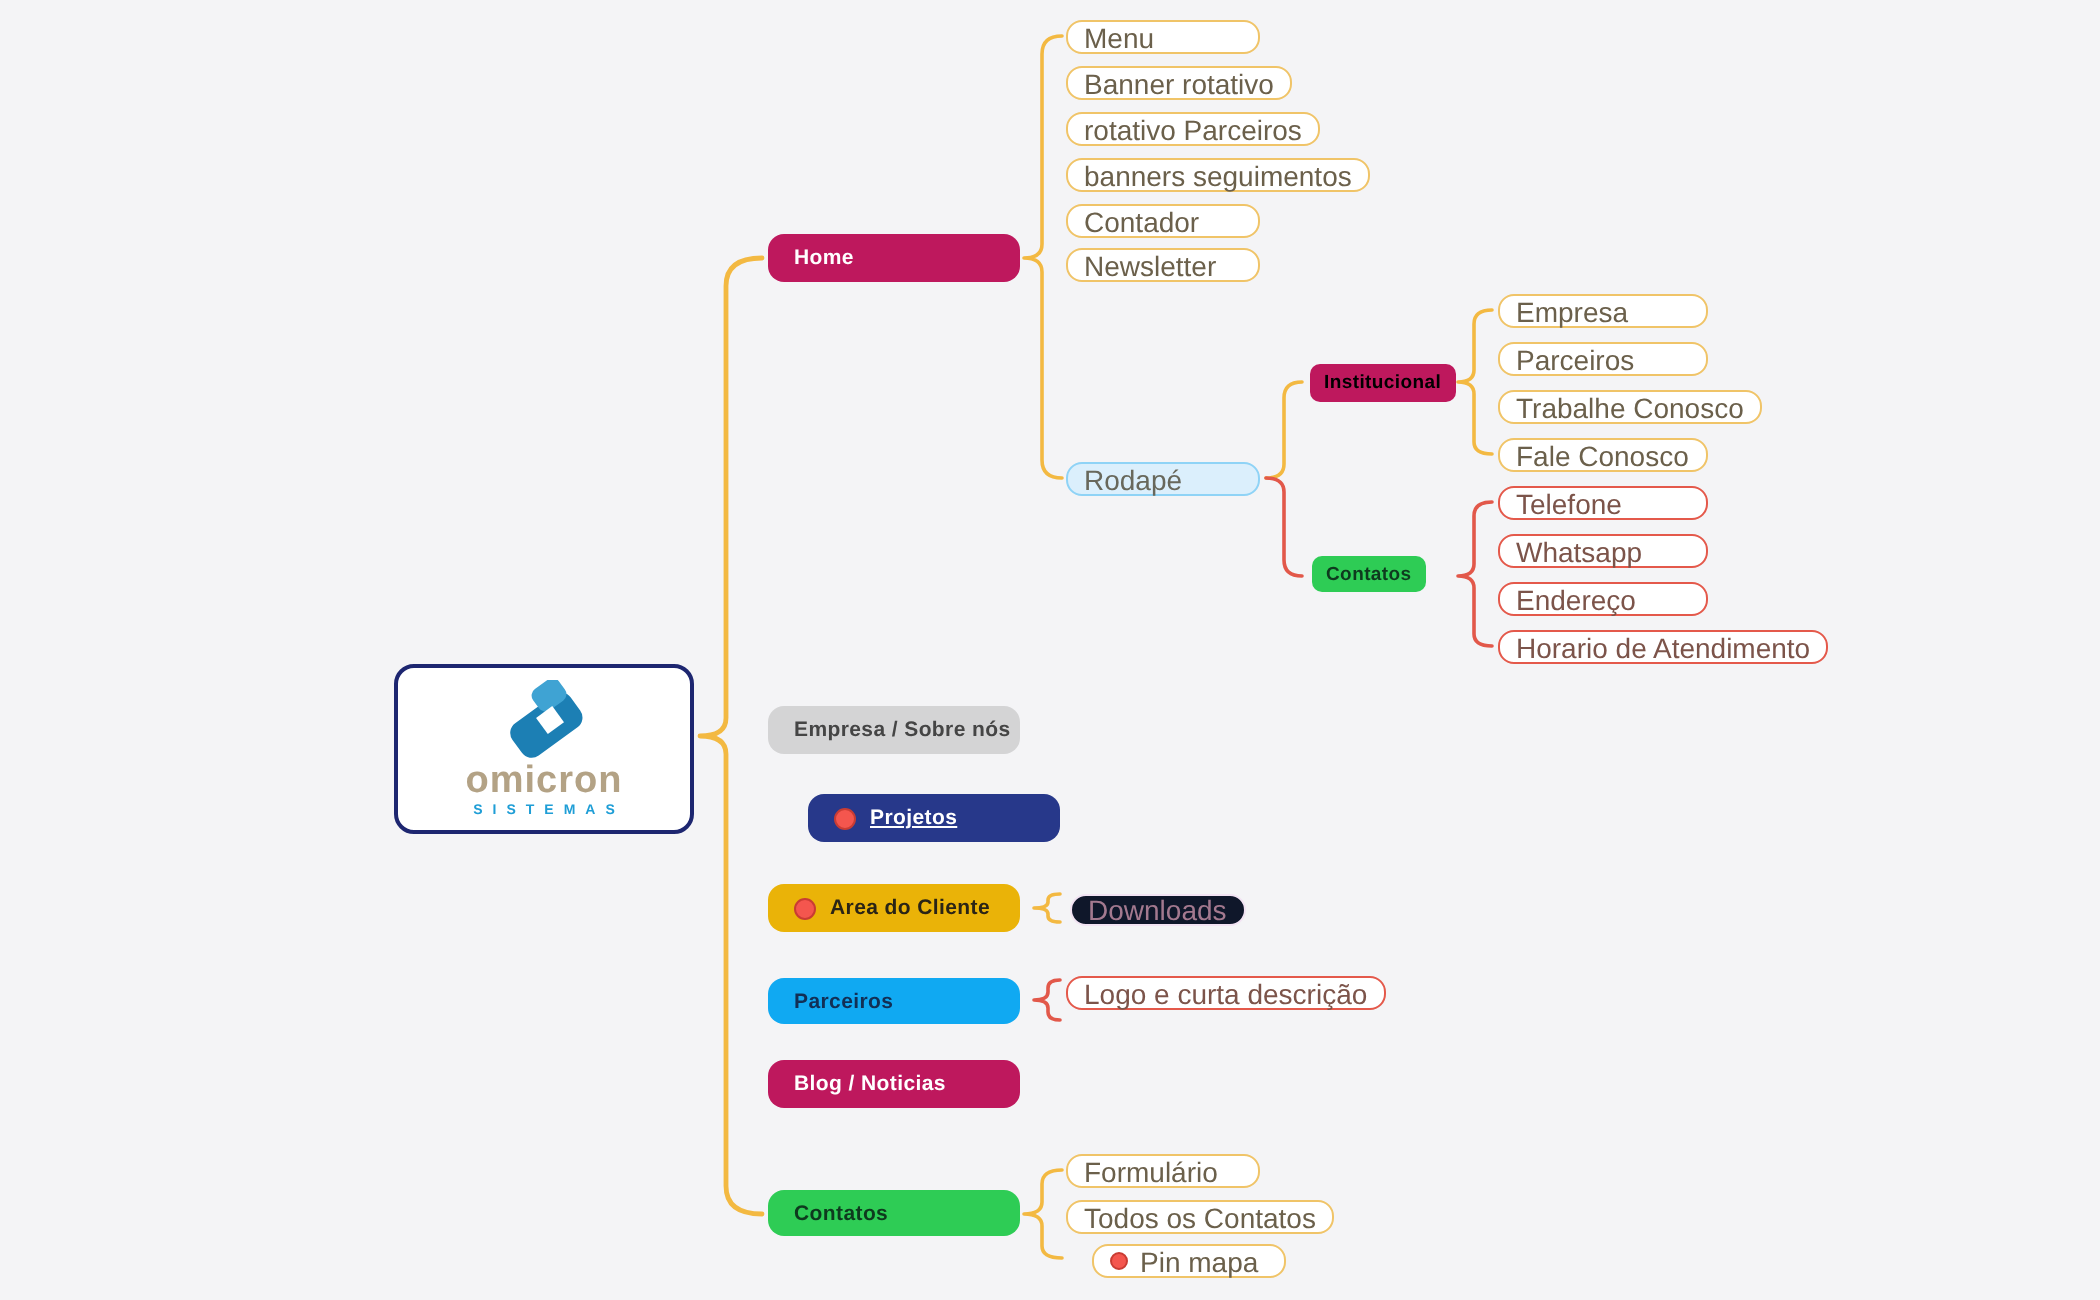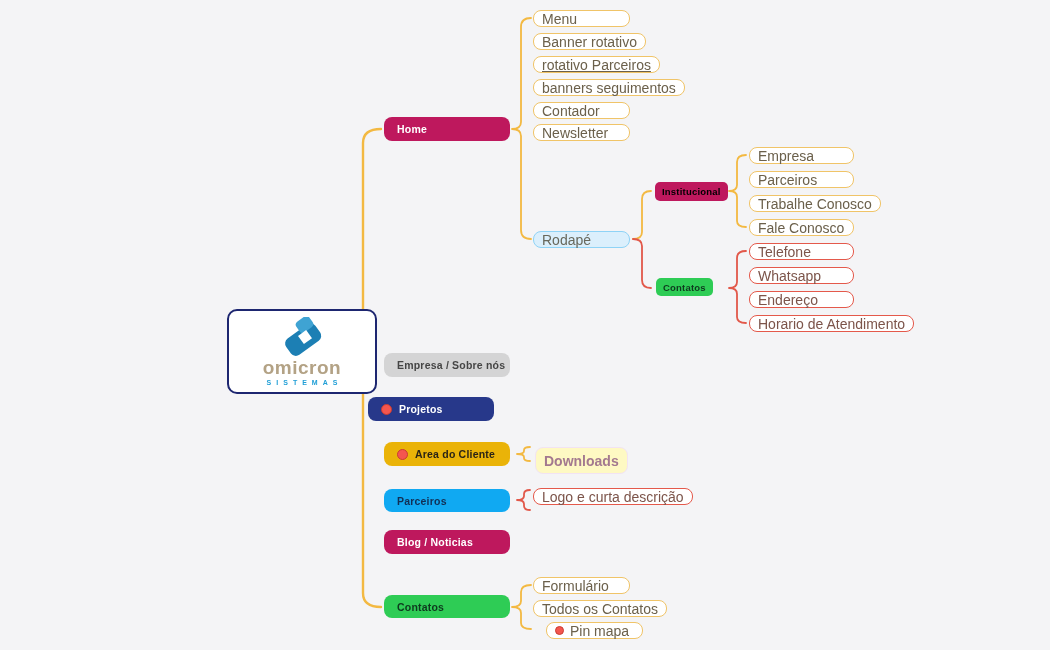--- a/index.html
+++ b/index.html
@@ -35,36 +35,35 @@
 
   
   .leaf{
     min-width:97px;height:17px;border-radius:8px;padding:0 8px;
     background:#ffffff;border:1.6px solid #f0c468;
     font-size:14px;color:#6b604b;font-weight:500;
   }
   .leaf.red{border-color:#e4594b;color:#7c544a;}
   .leaf.wide{min-width:105px;}
   .leaf.rodape{background:#dbeffc;border-color:#8fd3f6;color:#68685c;}
-  .leaf.downloads{background:#fef9c3;border-color:#f2e3f3;color:#a3798f;min-width:88px;height:27px;font-weight:bold;}
+  .leaf.downloads{background:#0f172a;border-color:#f2e3f3;color:#a3798f;min-width:88px;height:16px;}
 
   .dot{
     width:11px;height:11px;border-radius:50%;
     background:#f4564e;border:1.5px solid #c93c33;
     margin-right:7px;flex:0 0 auto;box-sizing:border-box;
   }
   .dot.small{width:9px;height:9px;margin-right:6px;}
 
   
   .logo-box{
-    position:absolute;left:197px;top:309px;width:150px;height:85px;
+    position:absolute;left:197px;top:332px;width:150px;height:85px;
     background:#ffffff;border:2.5px solid #1d2670;border-radius:10px;
     display:flex;flex-direction:column;align-items:center;justify-content:center;
     box-sizing:border-box;
-    margin-left:30px;
   }
   .logo-glyph{margin-bottom:-2px;}
   .logo-name{
     font-size:19px;font-weight:700;color:#b3a285;line-height:1;
     letter-spacing:.5px;margin-top:1px;
   }
   .logo-tagline{
     font-size:7px;font-weight:700;color:#1f9ed6;
     letter-spacing:5px;padding-left:5px;margin-top:2px;
   }
@@ -108,21 +107,21 @@
   </div>
 
   <div class="node branch bg-navy" style="left:384px;top:117px;">
     <span>Home</span>
   </div>
 
   <div class="node branch bg-gray" style="left:384px;top:353px;">
     <span>Empresa / Sobre nós</span>
   </div>
 
-  <div class="node branch bg-navy2" style="left:368px;top:397px;">
+  <div class="node branch bg-navy2" style="left:404px;top:397px;text-decoration:underline;">
     <span class="dot"></span>
     <span>Projetos</span>
   </div>
 
   <div class="node branch bg-yellow" style="left:384px;top:442px;">
     <span class="dot"></span>
     <span>Area do Cliente</span>
   </div>
 
   <div class="node branch bg-blue" style="left:384px;top:489px;height:23px;">
@@ -136,21 +135,21 @@
   <div class="node branch bg-green" style="left:384px;top:595px;height:23px;">
     <span>Contatos</span>
   </div>
 
   <div class="node leaf" style="left:533px;top:10px;">
     <span>Menu</span>
   </div>
   <div class="node leaf" style="left:533px;top:33px;">
     <span>Banner rotativo</span>
   </div>
-  <div class="node leaf" style="left:533px;top:56px;text-decoration:underline;">
+  <div class="node leaf" style="left:533px;top:56px;">
     <span>rotativo Parceiros</span>
   </div>
   <div class="node leaf" style="left:533px;top:79px;">
     <span>banners seguimentos</span>
   </div>
   <div class="node leaf" style="left:533px;top:102px;">
     <span>Contador</span>
   </div>
   <div class="node leaf" style="left:533px;top:124px;">
     <span>Newsletter</span>

